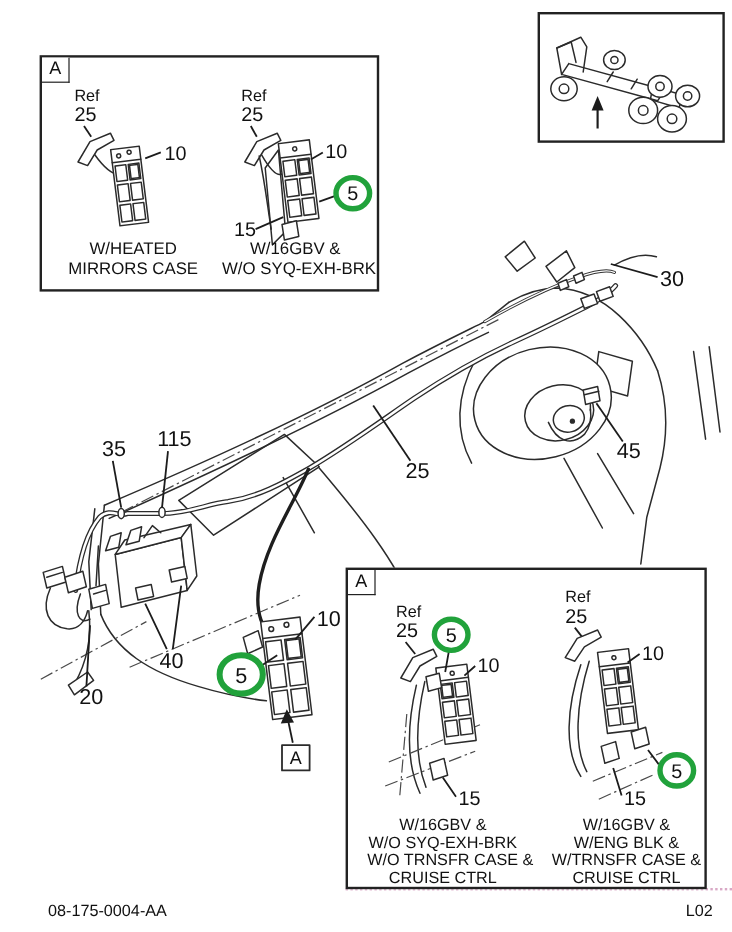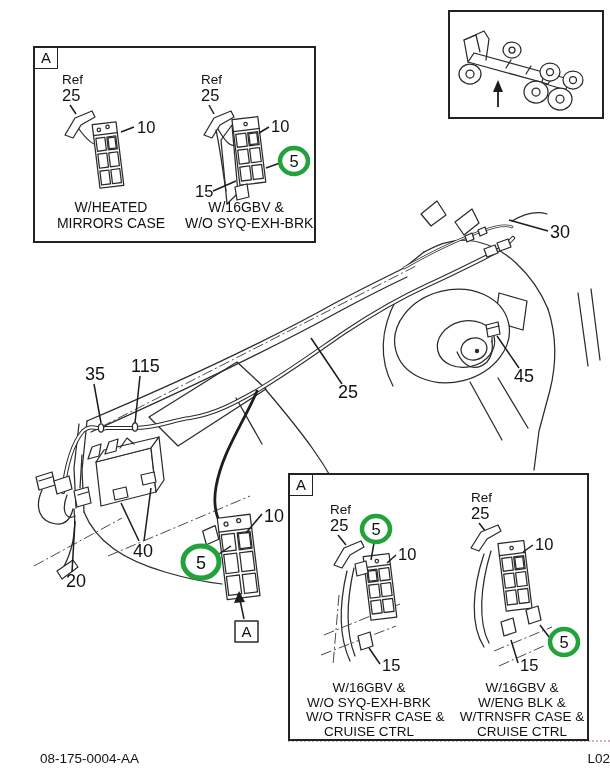--- a/index.html
+++ b/index.html
@@ -328,14 +328,14 @@
       <div>W/16GBV &amp;</div>
       <div>W/ENG BLK &amp;</div>
       <div>W/TRNSFR CASE &amp;</div>
       <div>CRUISE CTRL</div>
     </div>
   </div>
 
   <div class="dotline"></div>
 
   <div class="footer" style="left:0;margin-left:40px;">08-175-0004-AA</div>
-  <div class="footer" style="right:0;margin-left:48px;">L02</div>
+  <div class="footer" style="right:16px;margin-left:48px;">L02</div>
 </div>
 
 </body></html>

